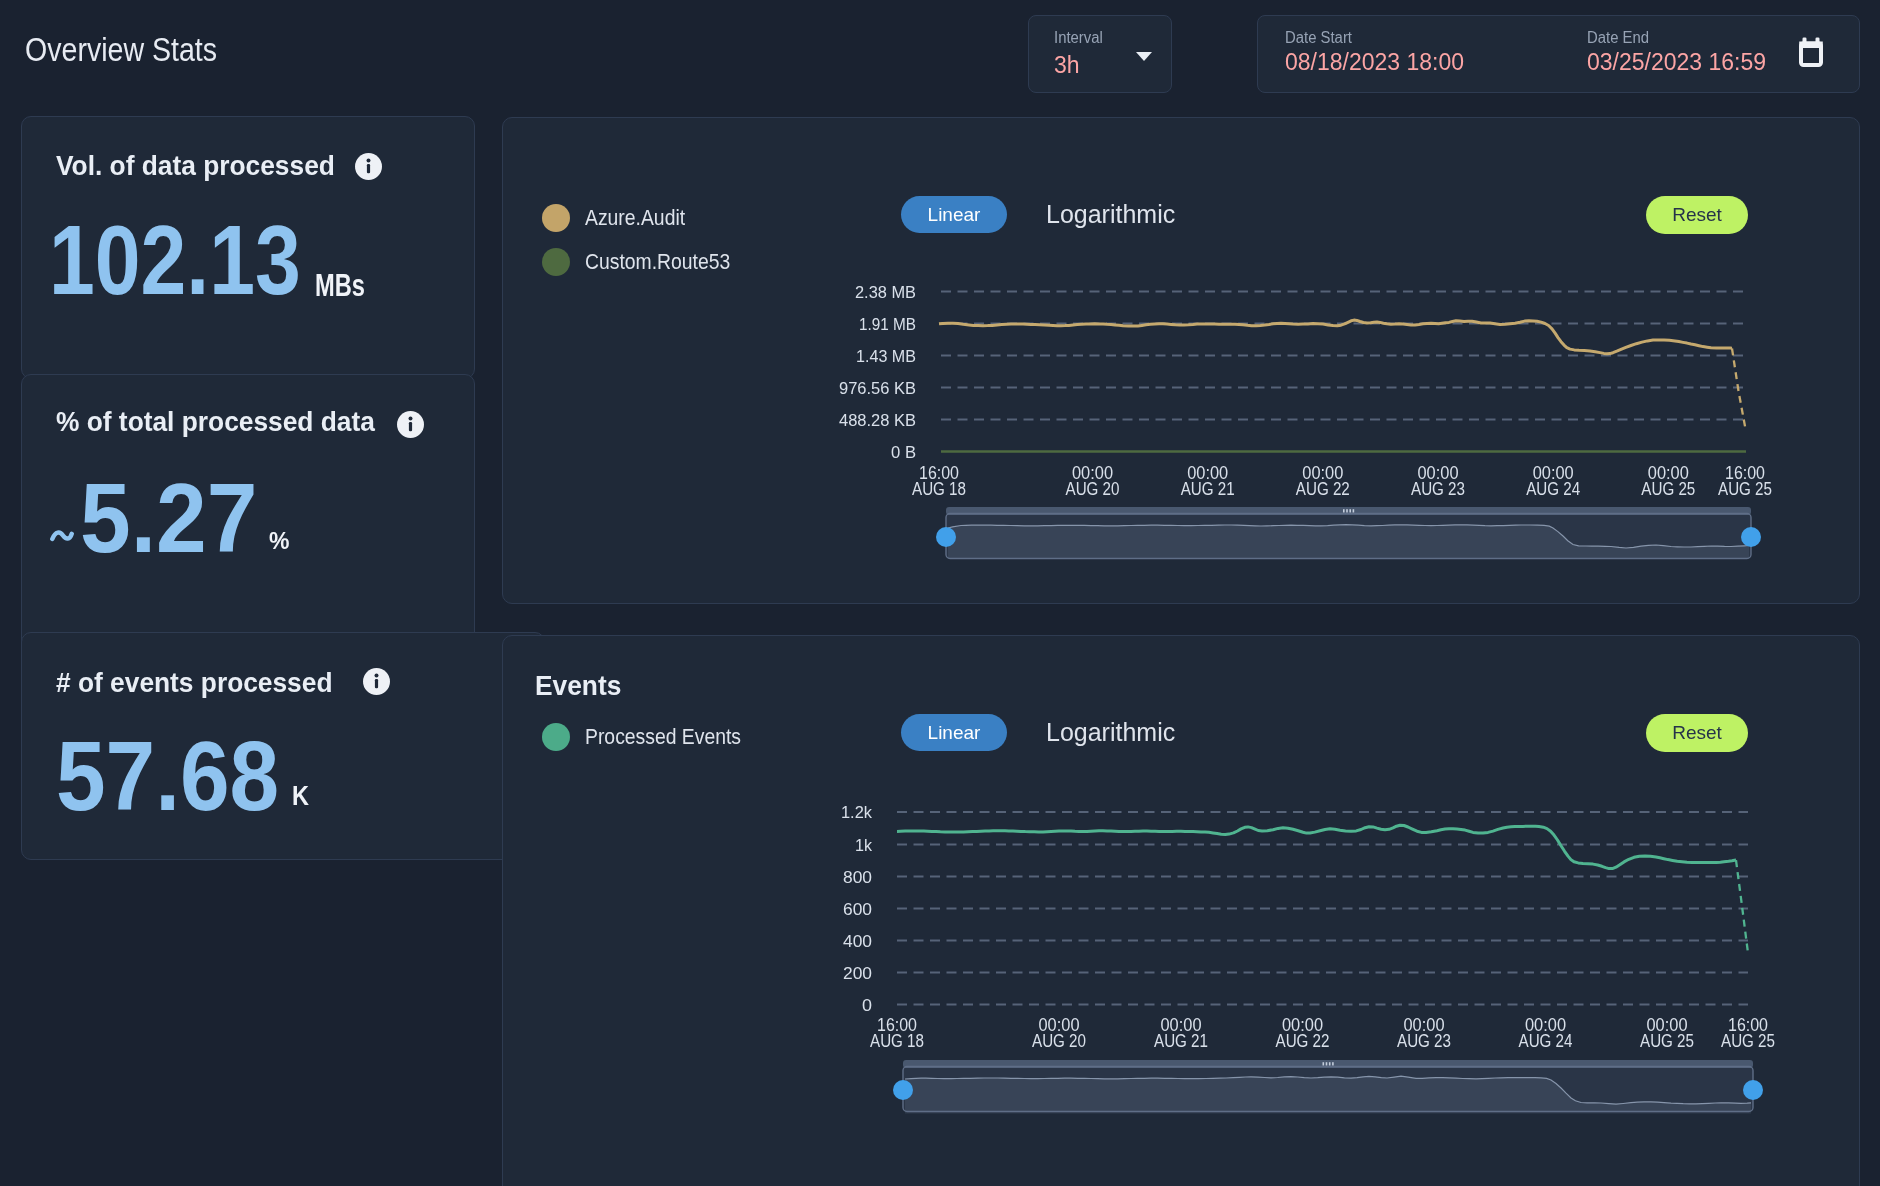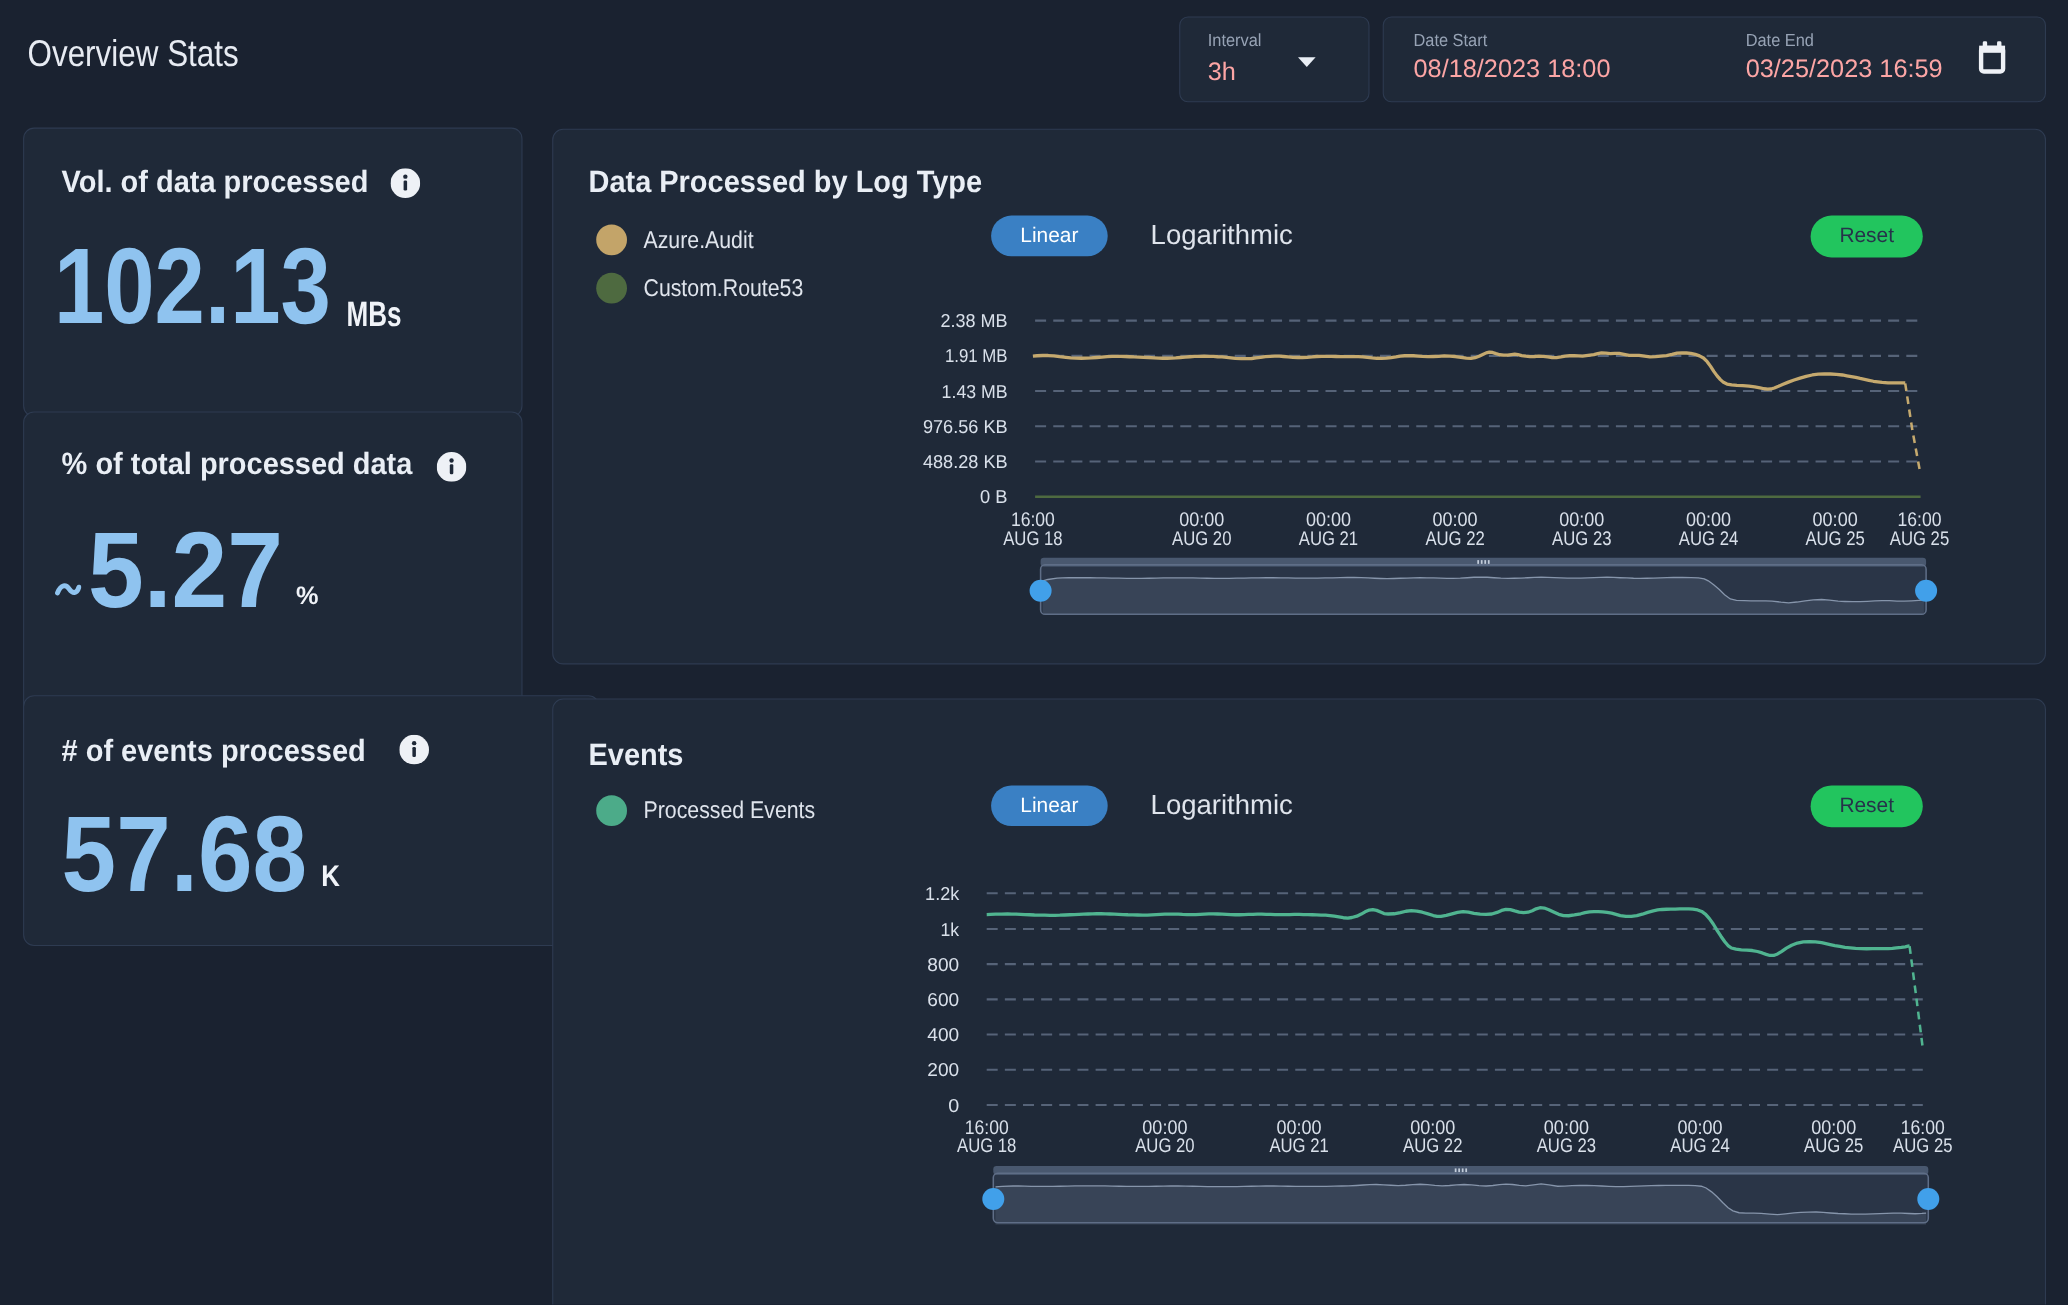--- a/index.html
+++ b/index.html
@@ -6,28 +6,28 @@
 .card {position:absolute;background:#1f2938;border:1.5px solid #2e3b51;border-radius:10px}
 .ttl {position:absolute;font-size:28px;font-weight:bold;color:#e9eef5;line-height:28px;white-space:nowrap}
 .ttl>span {display:inline-block;transform:scaleX(.94);transform-origin:0 50%}
 .num {position:absolute;font-size:98px;font-weight:bold;color:#8fc3ef;line-height:98px;white-space:nowrap;transform-origin:0 50%}
 .unit {position:absolute;font-size:27px;font-weight:bold;color:#f0f3f8;line-height:27px;transform:scaleX(.87);transform-origin:0 50%}
 .mut {color:#97a3b5;font-size:16px;line-height:16px;position:absolute;transform:scaleX(.93);transform-origin:0 50%}
 .big {color:#fca5a5;font-size:23px;line-height:23px;position:absolute;white-space:nowrap}
 .leg {position:absolute;font-size:22px;color:#dfe4ec;line-height:22px;white-space:nowrap;transform:scaleX(.88);transform-origin:0 50%}
 .dot {position:absolute;width:28px;height:28px;border-radius:50%}
 .pill {position:absolute;width:106px;height:37px;border-radius:19px;background:#3a80c4;color:#fff;font-size:19px;display:flex;align-items:center;justify-content:center}
-.reset {position:absolute;width:102px;height:38px;border-radius:19px;background:#22c55e;color:#26334a;font-size:19px;display:flex;align-items:center;justify-content:center}
+.reset {position:absolute;width:102px;height:38px;border-radius:19px;background:#bef264;color:#26334a;font-size:19px;display:flex;align-items:center;justify-content:center}
 .logt {position:absolute;font-size:25px;color:#dfe4ec;line-height:19.5px}
 svg {position:absolute;left:0;top:0}
 </style></head>
 <body>
 <div class="abs" style="left:25px;top:32px;font-size:34px;color:#e7ebf2;line-height:34px;transform:scaleX(.84);transform-origin:0 0;white-space:nowrap">Overview Stats</div>
 
-<div class="card" style="left:1072px;top:15px;width:173px;height:78px;border-radius:8px">
+<div class="card" style="left:1028px;top:15px;width:144px;height:78px;border-radius:8px">
   <div class="mut" style="left:25px;top:14px">Interval</div>
   <div class="big" style="left:25px;top:38px">3h</div>
   <div class="abs" style="left:107px;top:36px;width:0;height:0;border-left:8px solid transparent;border-right:8px solid transparent;border-top:9.5px solid #e9eef5"></div>
 </div>
 <div class="card" style="left:1257px;top:15px;width:603px;height:78px;border-radius:8px">
   <div class="mut" style="left:27px;top:14px">Date Start</div>
   <div class="big" style="left:27px;top:35px">08/18/2023 18:00</div>
   <div class="mut" style="left:329px;top:14px">Date End</div>
   <div class="big" style="left:329px;top:35px">03/25/2023 16:59</div>
   <svg style="left:540px;top:21px" width="26" height="31" viewBox="0 0 26 31">
@@ -72,21 +72,20 @@
         <circle cx="13.5" cy="13.5" r="13.5" fill="#eef1f6"></circle>
         <rect x="11.9" y="11" width="3.2" height="9.2" rx="1.2" fill="#1e2838"></rect>
         <circle cx="13.5" cy="7.6" r="2" fill="#1e2838"></circle>
       </svg>
     </div>
   <div class="num" style="left:34px;top:94px;transform:scaleX(.91)">57.68</div>
   <div class="unit" style="left:270px;top:150px">K</div>
 </div>
 
 <div class="card" style="left:502px;top:117px;width:1358px;height:487px">
-  <div class="ttl" style="left:32px;top:34px"><span>Data Processed by Log Type</span></div>
   <div class="dot" style="left:39px;top:86px;background:#c3a469"></div>
   <div class="leg" style="left:82px;top:89px">Azure.Audit</div>
   <div class="dot" style="left:39px;top:130px;background:#4e6a40"></div>
   <div class="leg" style="left:82px;top:133px">Custom.Route53</div>
   <div class="pill" style="left:398px;top:78px">Linear</div>
   <div class="logt" style="left:543px;top:87px">Logarithmic</div>
   <div class="reset" style="left:1143px;top:78px">Reset</div>
   <svg width="1358" height="487" viewBox="0 0 1358 487">
     <line x1="438" y1="173.5" x2="1243" y2="173.5" stroke="#566378" stroke-width="1.9" stroke-dasharray="10 6.5"></line>
 <line x1="438" y1="205.5" x2="1243" y2="205.5" stroke="#566378" stroke-width="1.9" stroke-dasharray="10 6.5"></line>

